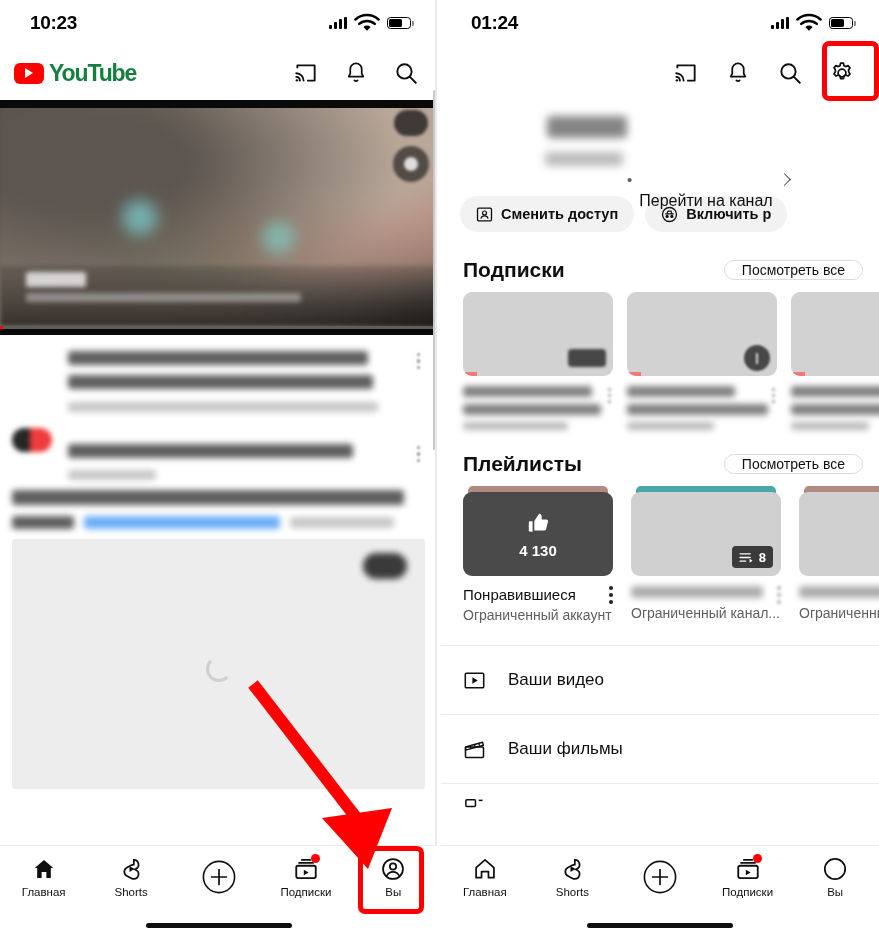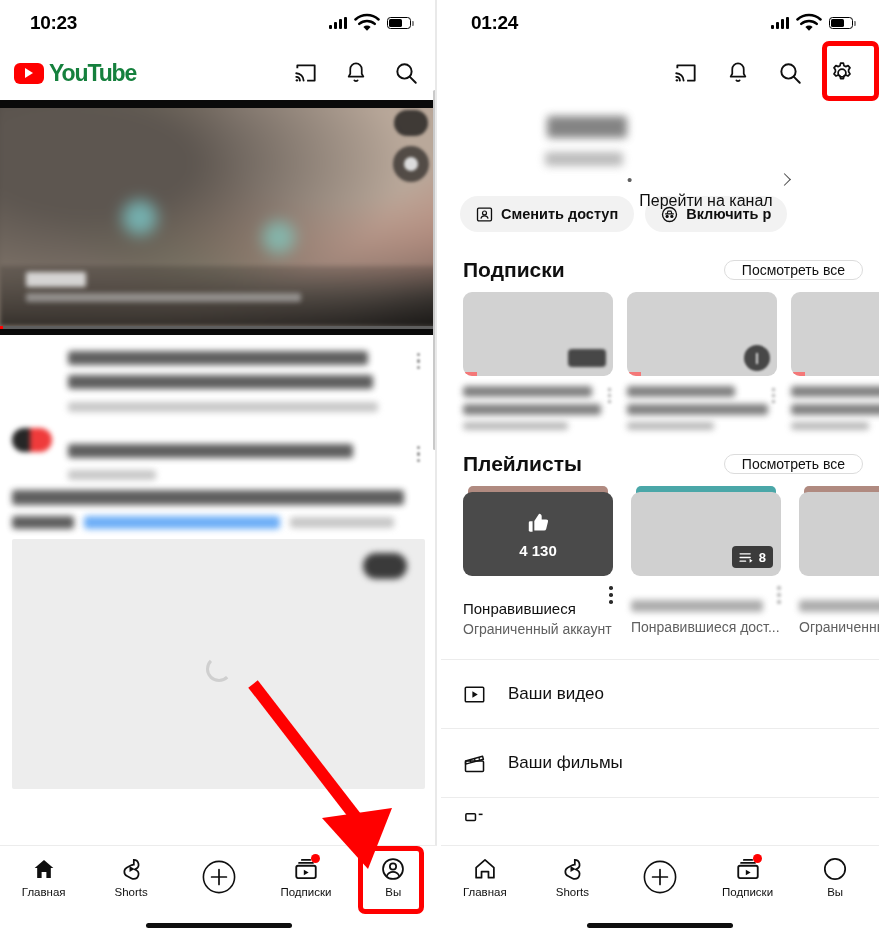--- a/index.html
+++ b/index.html
@@ -120,21 +120,21 @@
   .prow { display:flex; gap:18px; padding-left:22px; }
   .pcard { width:150px; flex:0 0 150px; }
   .pstack { position:relative; padding-top:6px; }
   .pstack .top { position:absolute; left:5px; right:5px; top:0; height:10px; border-radius:5px 5px 0 0; }
   .pthumb { width:150px; height:84px; border-radius:9px; position:relative; display:flex; flex-direction:column; align-items:center; justify-content:center; }
   .pthumb.dark { background:#4a4a4a; }
   .pthumb.grey { background:#d0d0d0; }
   .pcount { color:#fff; font-size:15px; font-weight:600; margin-top:6px; }
   .pbadge { position:absolute; right:8px; bottom:8px; height:22px; padding:0 7px; border-radius:4px; background:rgba(30,30,30,.84);
             display:flex; align-items:center; gap:5px; color:#fff; font-size:13px; font-weight:600; }
-  .pmeta { padding-top:24px; position:relative; }
+  .pmeta { padding-top:10px; position:relative; }
   .ptitle { font-size:15px; color:#0f0f0f; line-height:1.2; }
   .psub { font-size:14px; color:#606060; margin-top:3px; white-space:nowrap; overflow:hidden; }
   .pblur { height:12px; border-radius:3px; background:#777; filter:blur(3.4px); opacity:.6; width:88%;}
   .pmeta .kebab { position:absolute; right:0; top:10px; width:4px;}
   .pmeta .kebab b { display:block; width:3.6px;height:3.6px;border-radius:50%;background:#2b2b2b;margin-bottom:3.4px;}
   .pmeta .kebab.faint b { background:#b4b4b4; filter:blur(1.4px);}
 
   .listdiv { height:1px; background:#ececec; margin:0 0 0 0; }
   .lrow { display:flex; align-items:center; gap:22px; height:68px; padding-left:22px; }
   .lrow .lbl { font-size:17px; color:#0f0f0f; }
@@ -477,21 +477,21 @@
             </div>
           </div>
         </div>
         <div class="pmeta">
           <div class="kebab faint">
               <b></b>
               <b></b>
               <b></b>
             </div>
           <div class="pblur"></div>
-          <div class="psub" style="margin-top:7px;">Понравившиеся дост...</div>
+          <div class="psub" style="margin-top:7px;">Ограниченный канал...</div>
         </div>
       </div>
 
       <div class="pcard">
         <div class="pstack">
           <div class="top" style="background:#b08a80;"></div>
           <div class="pthumb grey"></div>
         </div>
         <div class="pmeta">
           <div class="pblur" style="width:60%;"></div>

